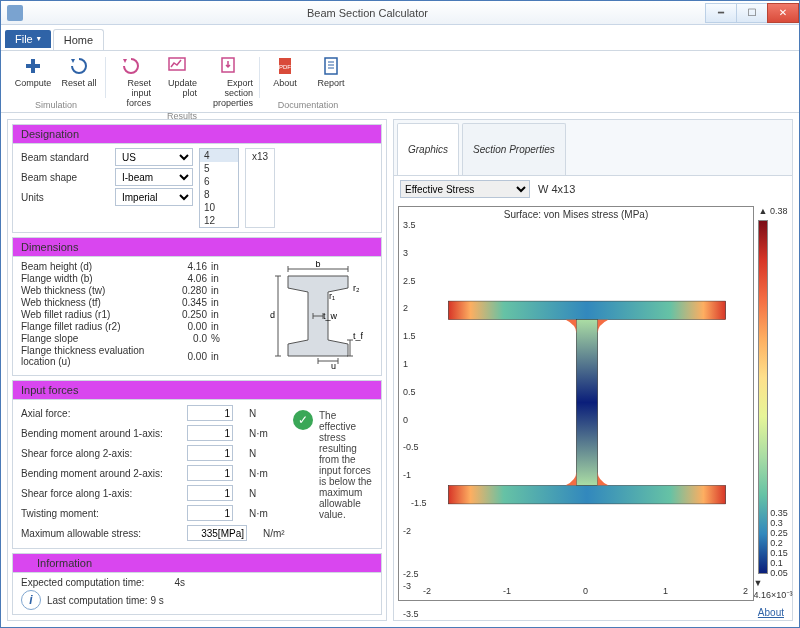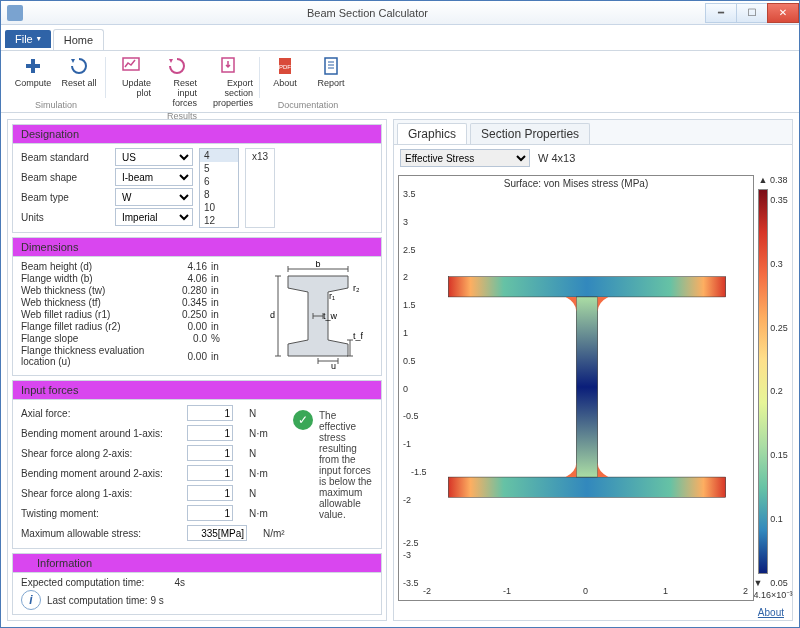--- a/index.html
+++ b/index.html
@@ -60,33 +60,33 @@
 
 .forces-body { display:flex; gap:8px; }
 .forces-table { flex:1; }
 .forces-msg { width:140px; display:flex; gap:6px; align-items:flex-start; font-size:10px; color:#444; padding-top:6px; }
 .ok-ico { width:20px;height:20px;border-radius:50%;background:#3aa757;display:flex;align-items:center;justify-content:center;color:#fff;font-size:12px;flex-shrink:0; }
 
 .info-body { font-size:10px; display:flex;flex-direction:column;gap:2px; }
 .info-ico { width:20px;height:20px;border:1px solid #7fa6cf;border-radius:50%;display:inline-flex;align-items:center;justify-content:center;color:#2f63a7;font-style:italic;font-weight:bold;margin-right:6px;font-size:12px; }
 
 .tabs { display:flex; border-bottom:1px solid #cfd8e2; background:#f5f8fb; }
-.tab { padding:3px 10px; font-size:12px; border:1px solid #cfd8e2; border-bottom:none; background:#f0f4f8; margin:3px 0 0 3px; border-radius:2px 2px 0 0; cursor:pointer; }
+.tab { padding:20px 10px; font-size:10px; border:1px solid #cfd8e2; border-bottom:none; background:#f0f4f8; margin:3px 0 0 3px; border-radius:2px 2px 0 0; cursor:pointer;font-style:italic; }
 .tab.active { background:#fff; }
 
 .graph-toolbar { display:flex; align-items:center; gap:8px; padding:4px 6px; }
 .graph-toolbar select { border:1px solid #b7c5d6; font-size:10px; height:18px; width:130px; }
 .graph-area { flex:1; background:#fff; display:flex; padding:4px; gap:4px; }
 .plot { flex:1; border:1px solid #888; position:relative; background:#fff; }
 .plot-title { text-align:center; font-size:10px; padding:2px 0; }
 .plot-canvas { position:absolute; left:28px; right:6px; top:18px; bottom:20px; }
 .axis-label { position:absolute; font-size:9px; color:#333; }
 .colorbar { width:30px; display:flex; flex-direction:column; align-items:center; font-size:9px; }
 .cb-grad { width:10px; flex:1; margin:4px 0; background: linear-gradient(to bottom,#7a0d17,#d73527,#f46d43,#fdae61,#fee08b,#e6f598,#abdda4,#66c2a5,#3288bd,#0a1e7a); border:1px solid #888; }
-.cb-ticks { display:flex;flex-direction:column;justify-content:space-between;height:100%;font-size:9px;margin-top:10px; }
+.cb-ticks { display:flex;flex-direction:column;justify-content:flex-end;height:100%;font-size:9px; }
 .cb-wrap { display:flex; flex:1; }
 
 .footnote { text-align:right; padding:2px 8px; font-size:10px; color:#2f63a7; text-decoration:underline; }
 
 svg { display:block; }
 </style>
 </head>
 <body>
 
 <div class="window">
@@ -127,34 +127,34 @@
           <span>Reset all</span>
         </div>
       </div>
       <div class="ribbon-label">Simulation</div>
     </div>
     <div class="ribbon-group">
       <div class="ribbon-items">
         <div class="ribbon-item">
           <div class="ico">
               <svg width="22" height="22">
+                <path d="M11 4 a7 7 0 1 1 -7 7" fill="none" stroke="#c94b8c" stroke-width="2"></path>
+                <path d="M3 4 l4 0 l-2 4 z" fill="#c94b8c"></path>
+              </svg>
+            </div>
+          <span>Reset input forces</span>
+        </div>
+        <div class="ribbon-item">
+          <div class="ico">
+              <svg width="22" height="22">
                 <rect x="3" y="3" width="16" height="12" fill="none" stroke="#c94b8c" stroke-width="1.5"></rect>
                 <path d="M5 12 l3 -4 l3 2 l4 -5" fill="none" stroke="#c94b8c" stroke-width="1.5"></path>
               </svg>
             </div>
           <span>Update plot</span>
-        </div>
-        <div class="ribbon-item">
-          <div class="ico">
-              <svg width="22" height="22">
-                <path d="M11 4 a7 7 0 1 1 -7 7" fill="none" stroke="#c94b8c" stroke-width="2"></path>
-                <path d="M3 4 l4 0 l-2 4 z" fill="#c94b8c"></path>
-              </svg>
-            </div>
-          <span>Reset input forces</span>
         </div>
         <div class="ribbon-item" style="width:54px">
           <div class="ico">
               <svg width="22" height="22">
                 <rect x="5" y="3" width="12" height="14" fill="none" stroke="#c94b8c" stroke-width="1.5"></rect>
                 <path d="M11 6 v6 m-2 -2 l2 2 l2 -2" fill="none" stroke="#c94b8c" stroke-width="1.5"></path>
               </svg>
             </div>
           <span>Export section properties</span>
         </div>
@@ -195,24 +195,20 @@
         <div class="section-head">Designation</div>
         <div class="section-body designation-body">
           <div class="designation-cols">
             <div class="row">
                 <span class="lbl" style="width:78px">Beam standard</span>
                 <select><option>US</option></select>
               </div>
             <div class="row">
                 <span class="lbl" style="width:78px">Beam shape</span>
                 <select><option>I-beam</option></select>
-              </div>
-            <div class="row">
-                <span class="lbl" style="width:78px">Beam type</span>
-                <select><option>W</option></select>
               </div>
             <div class="row">
                 <span class="lbl" style="width:78px">Units</span>
                 <select><option>Imperial</option></select>
               </div>
           </div>
           <div class="listbox" id="size-list">
               <div class="sel">4</div>
               <div>5</div>
               <div>6</div>

